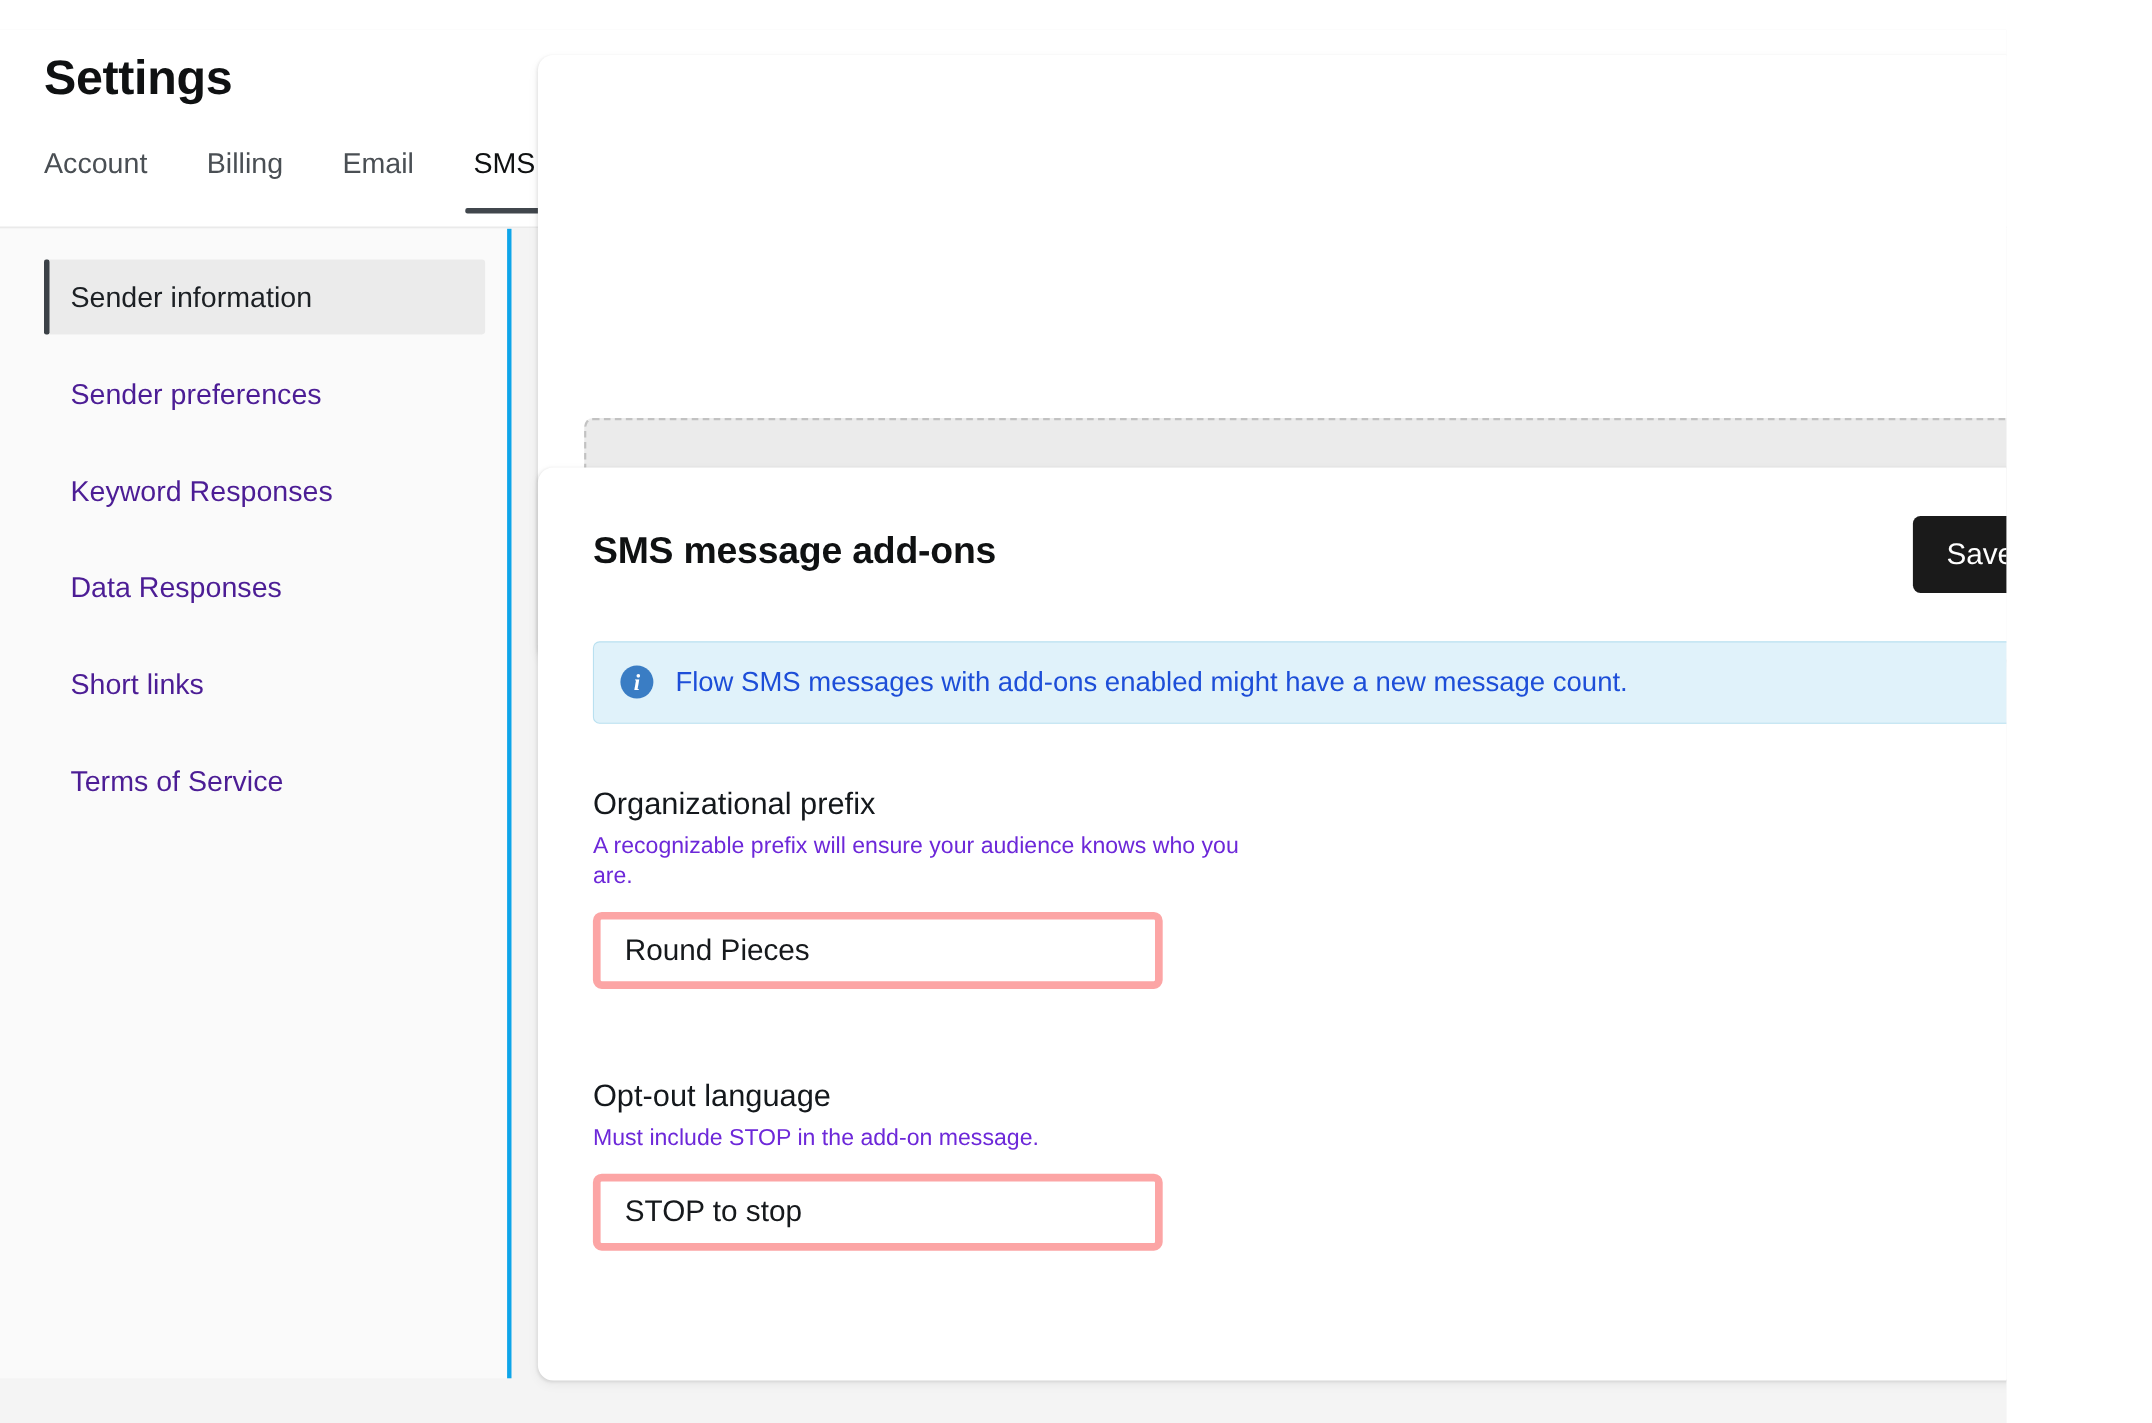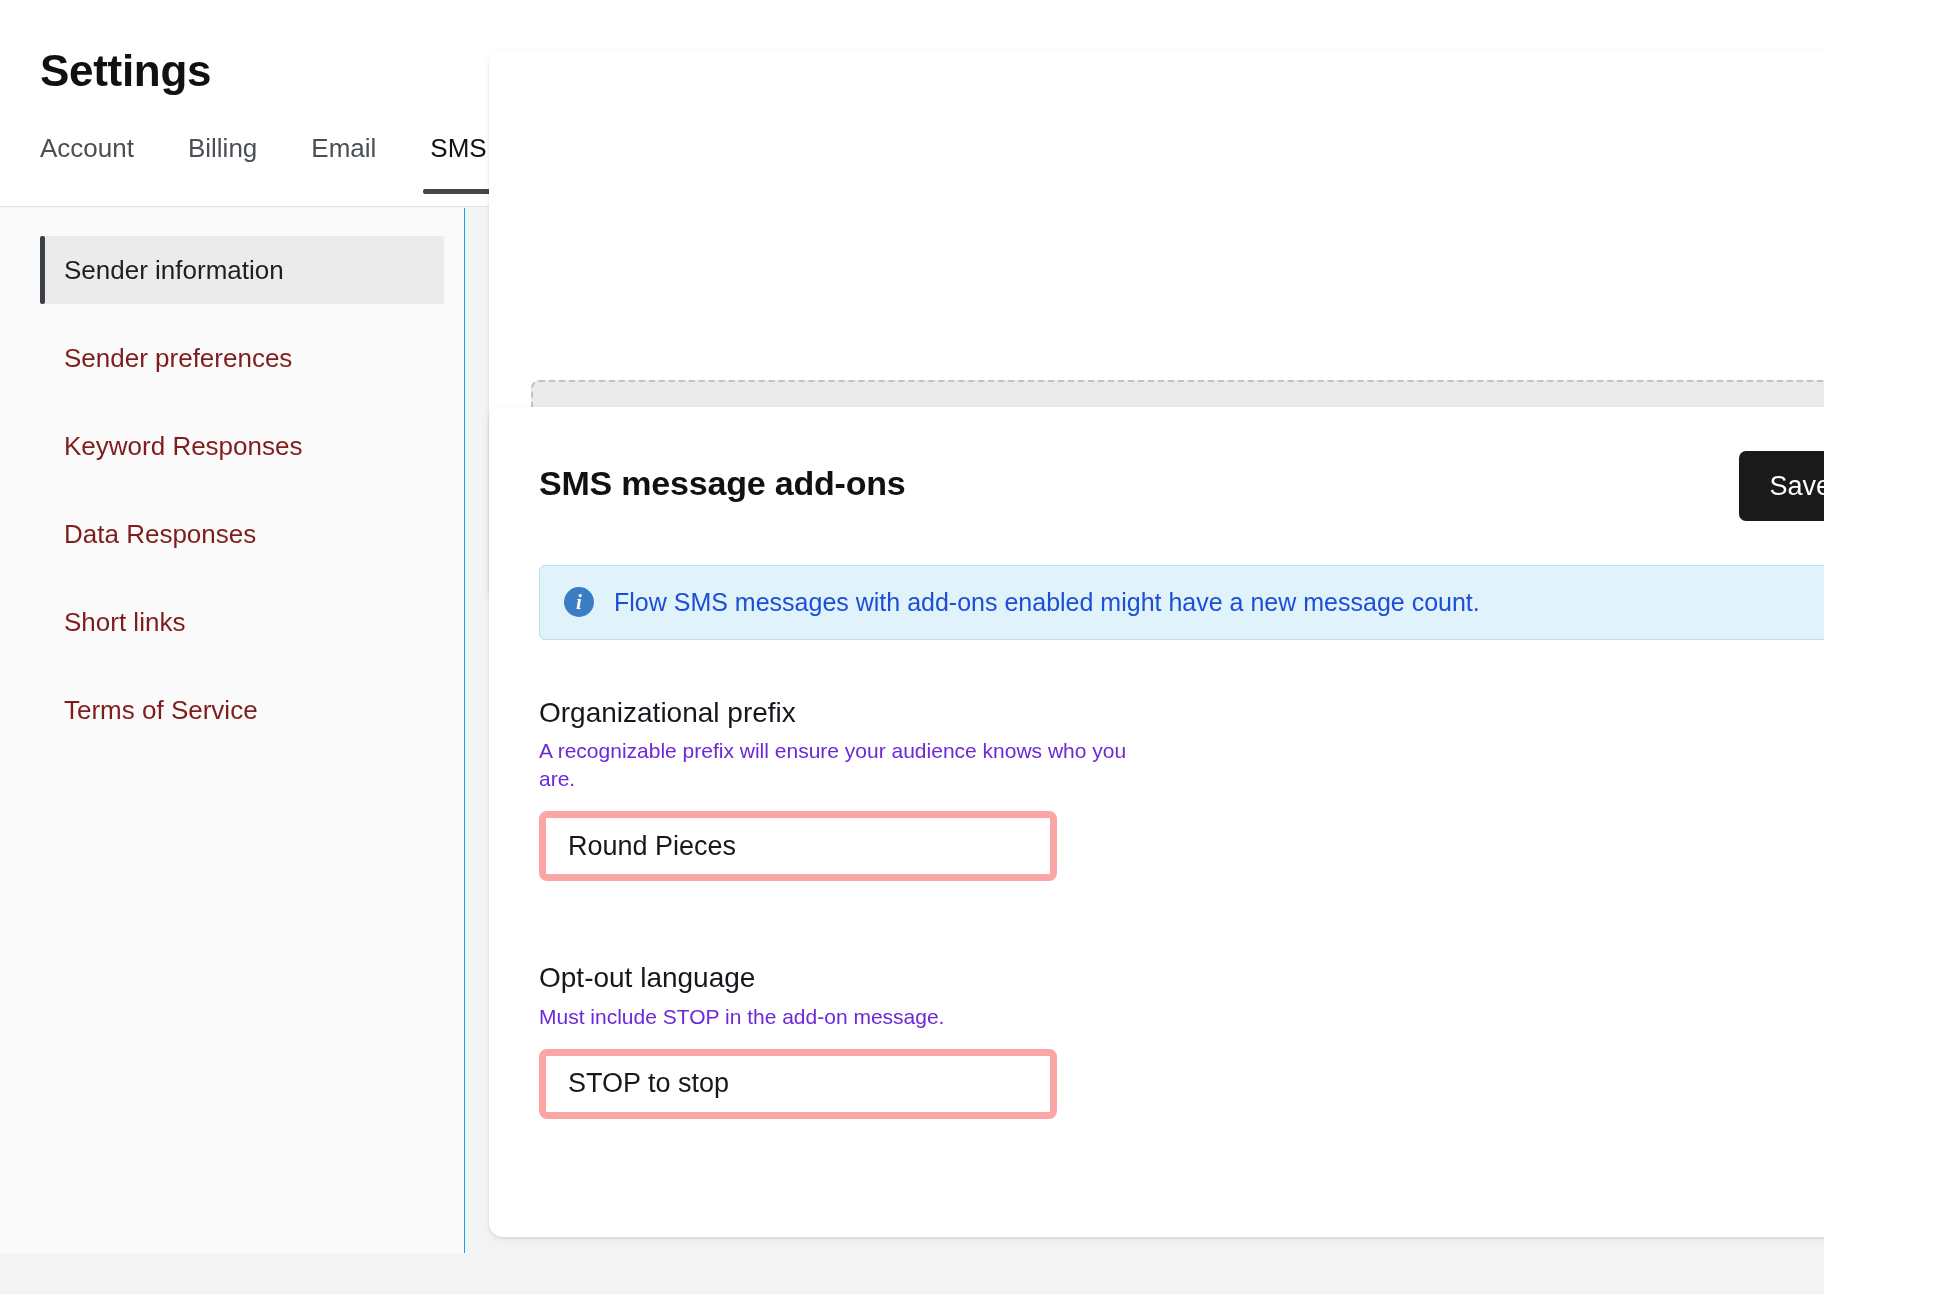--- a/index.html
+++ b/index.html
@@ -78,32 +78,32 @@
     height: 1113px;
   }
 
   
   .sidebar {
     position: absolute;
     top: 0; left: 0;
     width: 465px;
     height: 1045px;
     background: #fafafa;
-    border-right: 1px solid #0ea5e9;
+    border-right: 4px solid #0ea5e9;
     padding-top: 28px;
   }
   .side-item {
     position: relative;
     height: 68px;
     margin: 0 20px 20px 40px;
     display: flex;
     align-items: center;
     padding-left: 24px;
     font-size: 26px;
-    color: #7f1d1d;
+    color: #4c1d95;
     border-radius: 3px;
     cursor: pointer;
   }
   .side-item.active {
     background: #ebebeb;
     color: #1c2024;
   }
   .side-item.active::before {
     content: "";
     position: absolute;
@@ -144,21 +144,21 @@
     width: 1338px;
     height: 160px;
     background: #ebebeb;
     border: 2px dashed #c2c2c2;
     border-radius: 8px;
   }
 
   
   .card-main {
     position: absolute;
-    top: 199px; left: 23px;
+    top: 217px; left: 23px;
     width: 1422px;
     height: 830px;
     padding: 44px 50px 0 50px;
   }
 
   .card-head {
     display: flex;
     align-items: flex-start;
     justify-content: space-between;
     margin-bottom: 44px;

